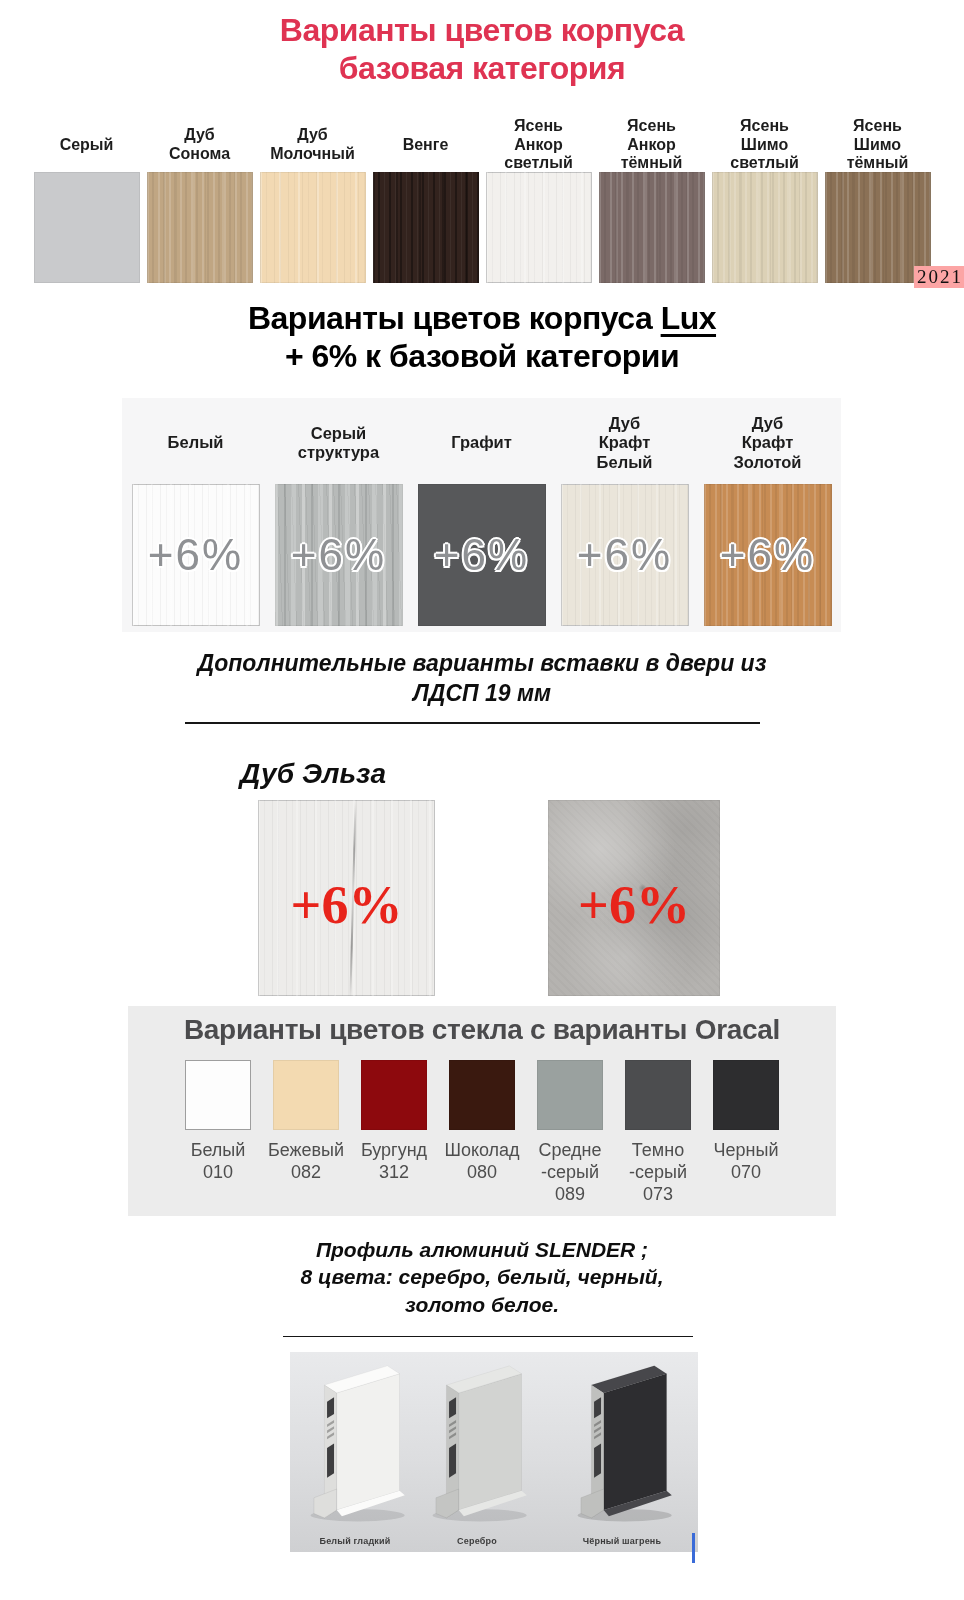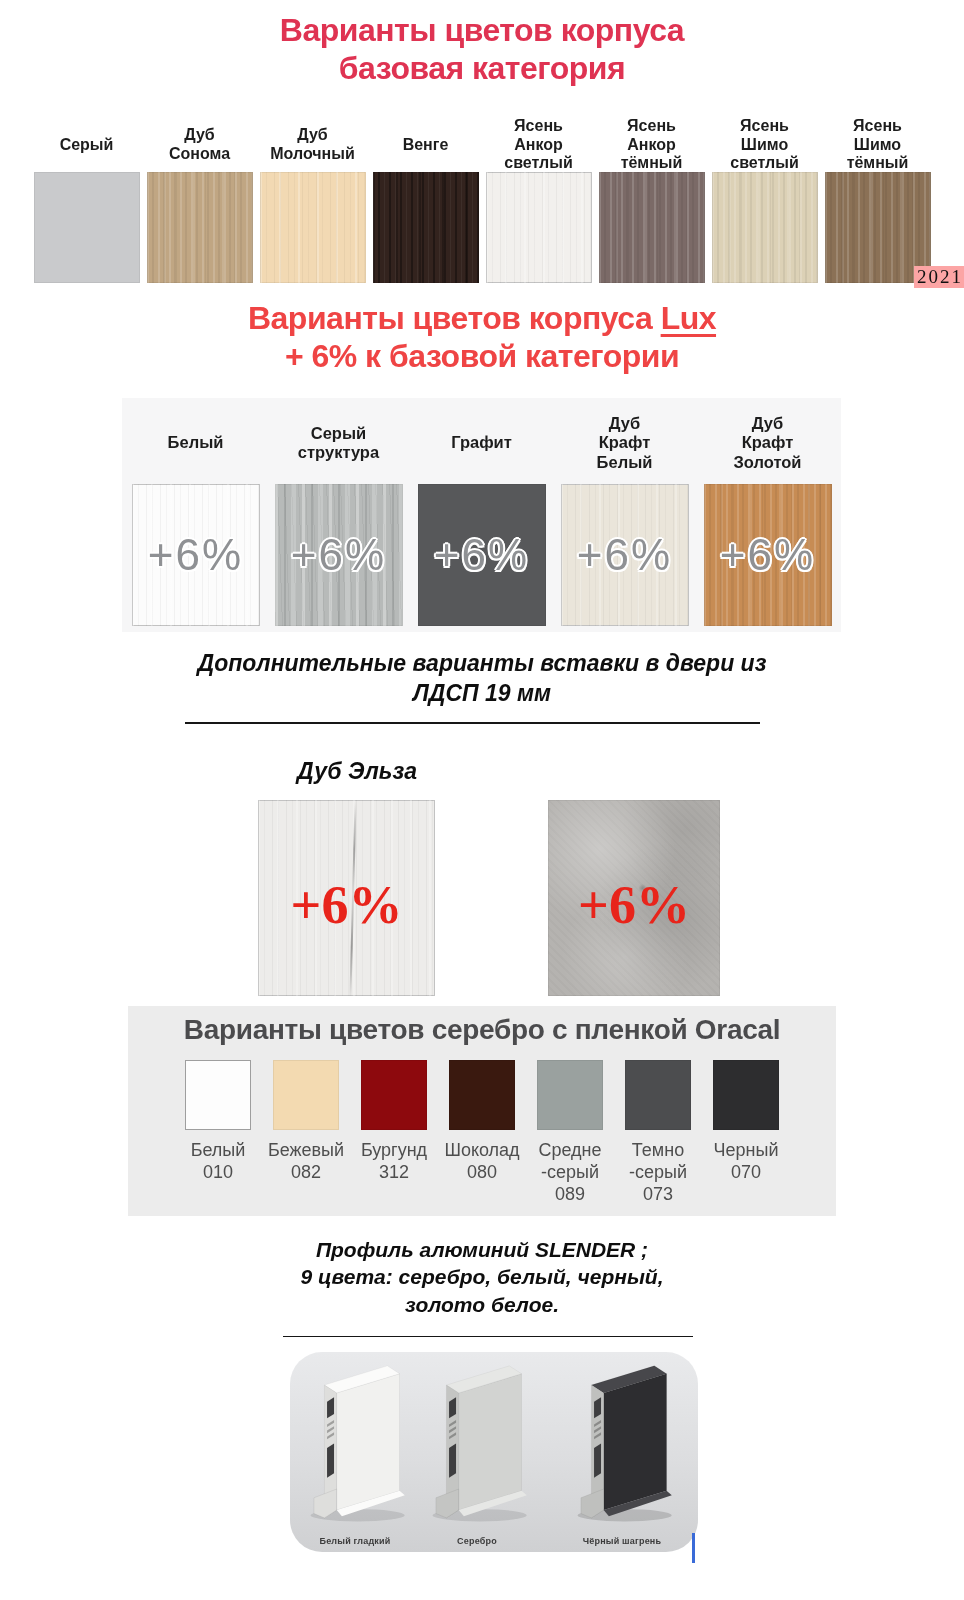--- a/index.html
+++ b/index.html
@@ -63,35 +63,35 @@
   .lux-swatches{position:absolute;top:86px;left:0;width:100%;display:flex;justify-content:center;}
   .sw-lux{width:128px;height:142px;margin:0 7.5px;display:flex;align-items:center;justify-content:center;}
   .plus-gray{
     position:relative;z-index:2;font-size:44px;font-weight:500;letter-spacing:2px;color:#8f9194;
     text-shadow:2px 0 #fff,-2px 0 #fff,0 2px #fff,0 -2px #fff,1.5px 1.5px #fff,-1.5px -1.5px #fff,1.5px -1.5px #fff,-1.5px 1.5px #fff;
   }
   
   .h-italic{position:absolute;left:0;width:100%;text-align:center;font-style:italic;font-weight:700;color:#0e0e0e;white-space:pre-line;}
   .rule{position:absolute;border:0;border-top:2px solid #161616;margin:0;}
   
-  .insert-label{position:absolute;font-style:italic;font-weight:700;font-size:23px;color:#0e0e0e;text-align:right;white-space:nowrap;}
+  .insert-label{position:absolute;font-style:italic;font-weight:700;font-size:28px;color:#0e0e0e;text-align:left;white-space:nowrap;}
   .sw-insert{position:absolute;top:800px;display:flex;align-items:center;justify-content:center;}
   .plus-red{position:relative;z-index:2;font-family:"Liberation Serif","DejaVu Serif",serif;
     font-size:54px;font-weight:700;padding-top:14px;}
   
   .panel-oracal{position:absolute;top:1006px;left:128px;width:708px;background:#ececec;padding:8px 0 10px 0;}
   .oracal-title{text-align:center;font-size:28px;font-weight:700;color:#4b4b4d;letter-spacing:-0.3px;}
   .oracal-row{margin-top:14px;display:flex;justify-content:center;}
   .oracal-col{width:88px;display:flex;flex-direction:column;align-items:center;}
   .sw-oracal{width:66px;height:70px;}
   .oracal-lbl{margin-top:10px;font-size:18px;font-weight:500;line-height:1.22;color:#4e4e4e;
     text-align:center;white-space:pre;}
   
   .panel-profiles{position:absolute;top:1352px;left:290px;width:408px;height:200px;
-    background:linear-gradient(180deg,#e9eaec 0%,#dcdddf 55%,#cfd0d2 100%);border-radius:32px;}
+    background:linear-gradient(180deg,#e9eaec 0%,#dcdddf 55%,#cfd0d2 100%);}
   .profile-col{position:absolute;top:6px;text-align:center;}
   .profile-svg{display:block;margin:0 auto;}
   .profile-label{position:absolute;width:100%;left:0;top:178px;font-size:9px;font-weight:700;
     letter-spacing:.2px;color:#3c3c3c;text-align:center;white-space:nowrap;}
   .blue-line{position:absolute;left:692px;top:1533px;width:3px;height:30px;background:#3a6bd8;}
 </style>
 </head>
 <body>
 
 <div id="page">
@@ -139,21 +139,21 @@
     <div class="col106">
       <div class="lbl-base">Ясень
 Шимо
 тёмный</div>
       <div class="sw sw1 t-grain" style="background-color: rgb(139, 113, 86);"></div>
     </div>
   </div>
 
   <div class="corner-note">2021</div>
 
-  <div class="h-pink" style="top: 300px; color: #ef4444;"><span>Варианты цветов корпуса </span><span class="lux-underline">Lux</span><br><span>+ 6% к базовой категории</span></div>
+  <div class="h-pink" style="top: 300px; color: #000000;"><span>Варианты цветов корпуса </span><span class="lux-underline">Lux</span><br><span>+ 6% к базовой категории</span></div>
 
   <div class="panel-lux" style="background-color: rgb(246, 246, 247);">
     <div class="lux-labels">
       <div class="lux-lblcol">Белый</div>
       <div class="lux-lblcol">Серый
 структура</div>
       <div class="lux-lblcol">Графит</div>
       <div class="lux-lblcol">Дуб
 Крафт
 Белый</div>
@@ -187,21 +187,21 @@
   <div class="insert-label" style="top:758px;left:240px;width:177px;">Дуб Эльза</div>
 
   <div class="sw sw-insert t-soft t-crack bordered" style="left: 258px; width: 177px; height: 196px; background-color: rgb(237, 236, 234);">
     <span class="plus-red" style="color: rgb(232, 36, 27);">+6%</span>
   </div>
   <div class="sw sw-insert t-concrete" style="left: 548px; width: 172px; height: 196px; background-color: rgb(181, 179, 176);">
     <span class="plus-red" style="color: rgb(232, 36, 27);">+6%</span>
   </div>
 
   <div class="panel-oracal" style="background-color: rgb(236, 236, 236);">
-    <div class="oracal-title">Варианты цветов серебро с пленкой Oracal</div>
+    <div class="oracal-title">Варианты цветов стекла с варианты Oracal</div>
     <div class="oracal-row">
       <div class="oracal-col">
         <div class="sw sw-oracal bordered-dk" style="background-color: rgb(253, 253, 253);"></div>
         <div class="oracal-lbl">Белый
 010</div>
       </div>
       <div class="oracal-col">
         <div class="sw sw-oracal" style="background-color: rgb(243, 218, 177);"></div>
         <div class="oracal-lbl">Бежевый
 082</div>
@@ -230,21 +230,21 @@
       </div>
       <div class="oracal-col">
         <div class="sw sw-oracal" style="background-color: rgb(45, 45, 47);"></div>
         <div class="oracal-lbl">Черный
 070</div>
       </div>
     </div>
   </div>
 
   <div class="h-italic" style="top:1236px;font-size:21px;line-height:1.3;">Профиль алюминий SLENDER ;
-9 цвета: серебро, белый, черный,
+8 цвета: серебро, белый, черный,
 золото белое.</div>
   <hr class="rule" style="top:1336px;left:283px;width:410px;border-top-width:1.5px;">
 
   <div class="panel-profiles">
 
     <div class="profile-col" style="left: 0px; width: 130px; --body: #f1f1ef; --top: #fbfbfa; --cut: #dededc;">
       <svg class="profile-svg" width="114" height="166" viewBox="0 0 130 190">
         <ellipse cx="68" cy="180" rx="54" ry="7" fill="rgba(0,0,0,0.10)"></ellipse>
         <polygon points="44,40 116,18 116,152 44,174" style="fill:var(--body)" stroke="rgba(0,0,0,0.10)" stroke-width="0.6"></polygon>
         <polygon points="30,31 102,9 116,18 44,40" style="fill:var(--top)" stroke="rgba(0,0,0,0.08)" stroke-width="0.6"></polygon>

